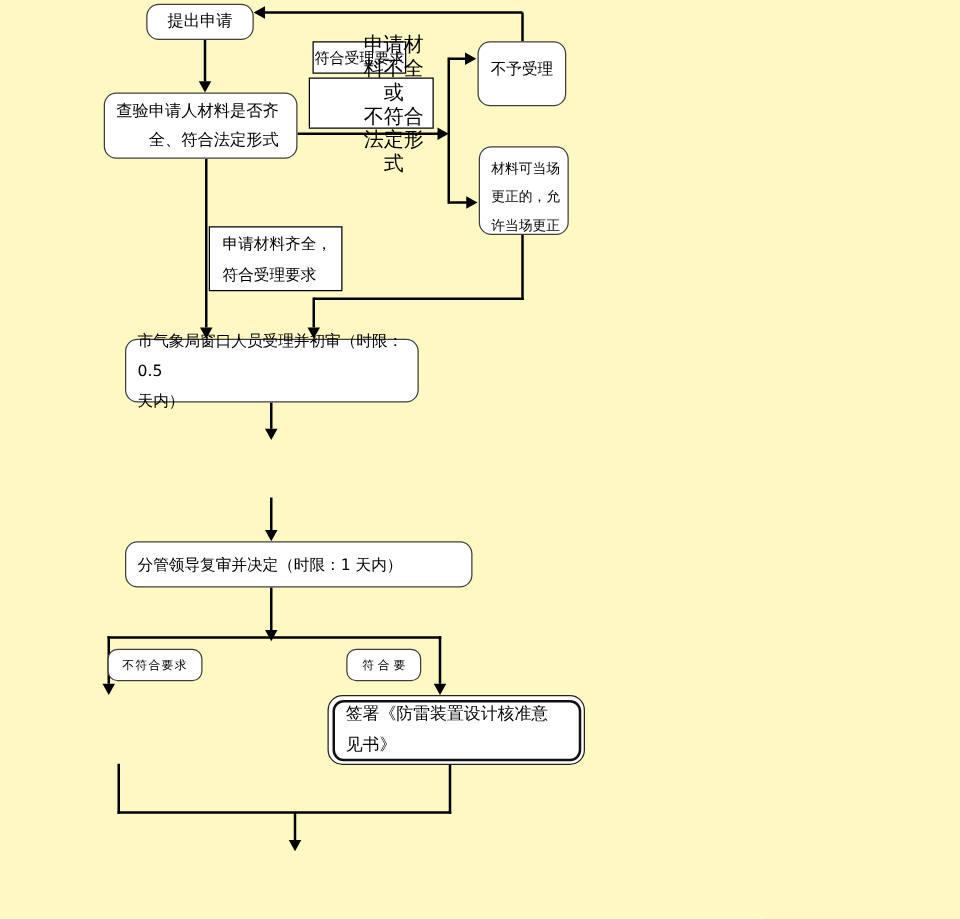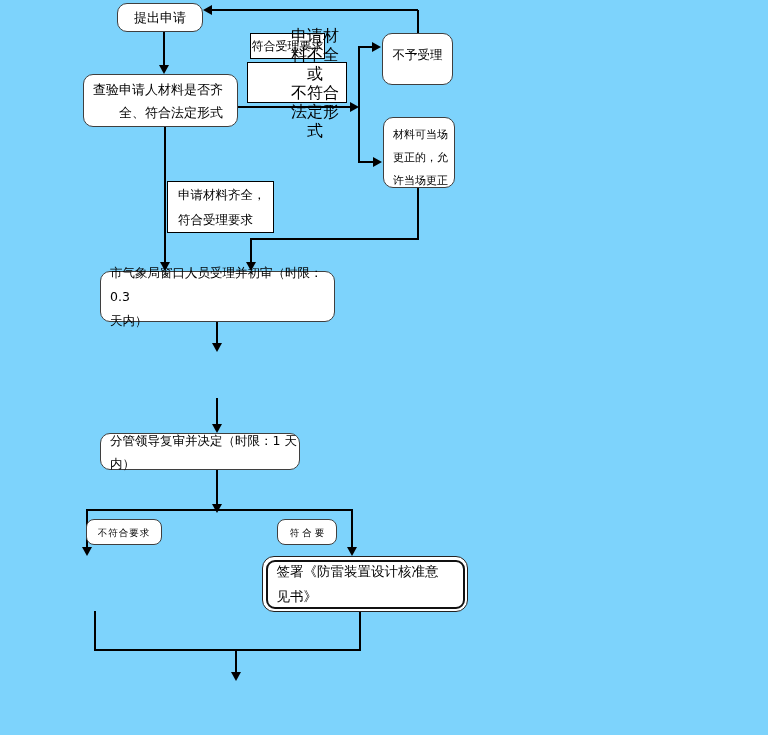--- a/index.html
+++ b/index.html
@@ -1,19 +1,19 @@
 <!DOCTYPE html>
 <html><head>
 <meta charset="utf-8">
 <style>
   html,body{margin:0;padding:0;background:#ffffff;}
   #canvas{
     position:relative;
     width:768px;height:735px;
-    background:#7dd3fc;
+    background:#fef9c3;
     font-family:"DejaVu Sans",sans-serif;
     color:#000;
     overflow:hidden;
   }
   
   .box{
     position:absolute;box-sizing:border-box;background:#fff;
     border:1.6px solid #3f3f3f;border-radius:10px;
     display:flex;align-items:center;justify-content:center;
     font-size:12.5px;line-height:23px;white-space:pre-line;
@@ -43,21 +43,21 @@
   
   .n-start{left:117px;top:3px;width:86px;height:29px;font-size:13px;}
   .n-check{left:83px;top:74px;width:155px;height:53px;font-size:13px;padding-left:9px;text-align:right;}
   .n-return{left:250px;top:33px;width:75px;height:26px;font-size:12px;}
   .n-incomplete{left:247px;top:62px;width:100px;height:41px;font-size:16px;line-height:19px;padding-left:36px;}
   .n-reject{left:382px;top:33px;width:71px;height:52px;padding-top:9px;}
   .n-correct{left:383px;top:117px;width:72px;height:71px;font-size:11px;padding:5px 0 0 9px;}
   .n-complete{left:167px;top:181px;width:107px;height:52px;line-height:25px;padding-left:10px;}
   .n-accept{left:100px;top:271px;width:235px;height:51px;line-height:24px;padding:2px 4px 2px 9px;}
   .n-director{left:100px;top:353px;width:233px;height:45px;padding-left:9px;}
-  .n-leader{left:100px;top:433px;width:200px;height:37px;padding-left:9px;}
+  .n-leader{left:100px;top:433px;width:278px;height:37px;padding-left:9px;}
   .n-fail{left:86px;top:519px;width:76px;height:26px;font-size:9.5px;border-radius:8px;letter-spacing:1px;}
   .n-pass{left:277px;top:519px;width:60px;height:26px;font-size:9.5px;border-radius:8px;}
   .n-signmod{left:4px;top:556px;width:218px;height:55px;}
   .n-signapp{left:262px;top:556px;width:206px;height:56px;}
   .n-signapp .dbl-in{justify-content:flex-start;text-align:left;padding-left:9px;}
   .n-announce{left:167px;top:681px;width:132px;height:50px;line-height:24px;}
 </style>
 </head>
 <body>
 
@@ -123,21 +123,21 @@
 
   <div class="box n-reject top-al">不予受理</div>
 
   <div class="box rect n-complete left-al">申请材料齐全，
 符合受理要求</div>
 
   <div class="box n-correct left-al top-al">材料可当场
 更正的，允
 许当场更正</div>
 
-  <div class="box n-accept left-al">市气象局窗口人员受理并初审（时限：0.3
+  <div class="box n-accept left-al">市气象局窗口人员受理并初审（时限：0.5
 天内）</div>
 
 
   <div class="box n-leader left-al">分管领导复审并决定（时限：1 天内）</div>
 
   <div class="box n-fail">不符合要求</div>
 
   <div class="box n-pass">符 合 要</div>
 
 

